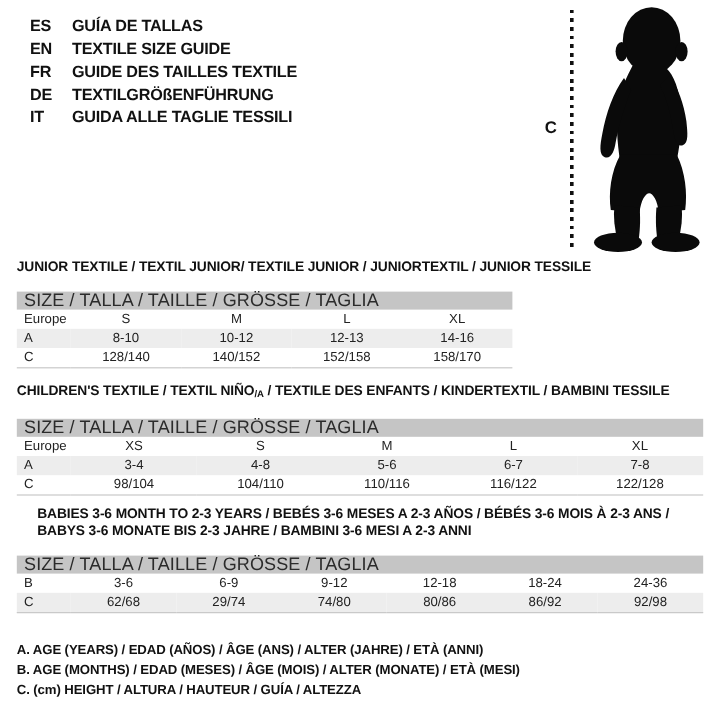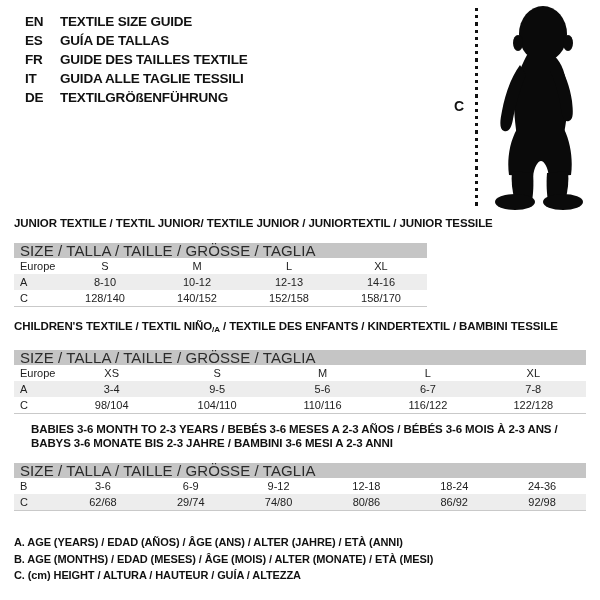--- a/index.html
+++ b/index.html
@@ -121,38 +121,38 @@
     white-space: nowrap;
   }
 </style>
 </head>
 <body>
 
 <div id="screen">
 
   <div class="lang-block">
     <div class="lang-row">
+      <span class="lang-code">ES</span>
+      <span class="lang-label">GUÍA DE TALLAS</span>
+    </div>
+    <div class="lang-row">
       <span class="lang-code">EN</span>
       <span class="lang-label">TEXTILE SIZE GUIDE</span>
     </div>
     <div class="lang-row">
-      <span class="lang-code">ES</span>
-      <span class="lang-label">GUÍA DE TALLAS</span>
-    </div>
-    <div class="lang-row">
       <span class="lang-code">FR</span>
       <span class="lang-label">GUIDE DES TAILLES TEXTILE</span>
     </div>
     <div class="lang-row">
+      <span class="lang-code">DE</span>
+      <span class="lang-label">TEXTILGRÖßENFÜHRUNG</span>
+    </div>
+    <div class="lang-row">
       <span class="lang-code">IT</span>
       <span class="lang-label">GUIDA ALLE TAGLIE TESSILI</span>
-    </div>
-    <div class="lang-row">
-      <span class="lang-code">DE</span>
-      <span class="lang-label">TEXTILGRÖßENFÜHRUNG</span>
     </div>
   </div>
 
   <div class="figure-area">
     <span class="height-label">C</span>
     <div class="height-line"></div>
     <svg class="silhouette" viewBox="0 0 106 208" xmlns="http://www.w3.org/2000/svg" aria-hidden="true">
       <g fill="#0a0a0a">
 
         <ellipse cx="56" cy="31" rx="24" ry="28"></ellipse>
@@ -231,21 +231,21 @@
         <td class="rowlabel">Europe</td>
         <td>XS</td>
         <td>S</td>
         <td>M</td>
         <td>L</td>
         <td>XL</td>
       </tr>
       <tr class="stripe">
         <td class="rowlabel">A</td>
         <td>3-4</td>
-        <td>9-5</td>
+        <td>4-8</td>
         <td>5-6</td>
         <td>6-7</td>
         <td>7-8</td>
       </tr>
       <tr>
         <td class="rowlabel">C</td>
         <td>98/104</td>
         <td>104/110</td>
         <td>110/116</td>
         <td>116/122</td>

